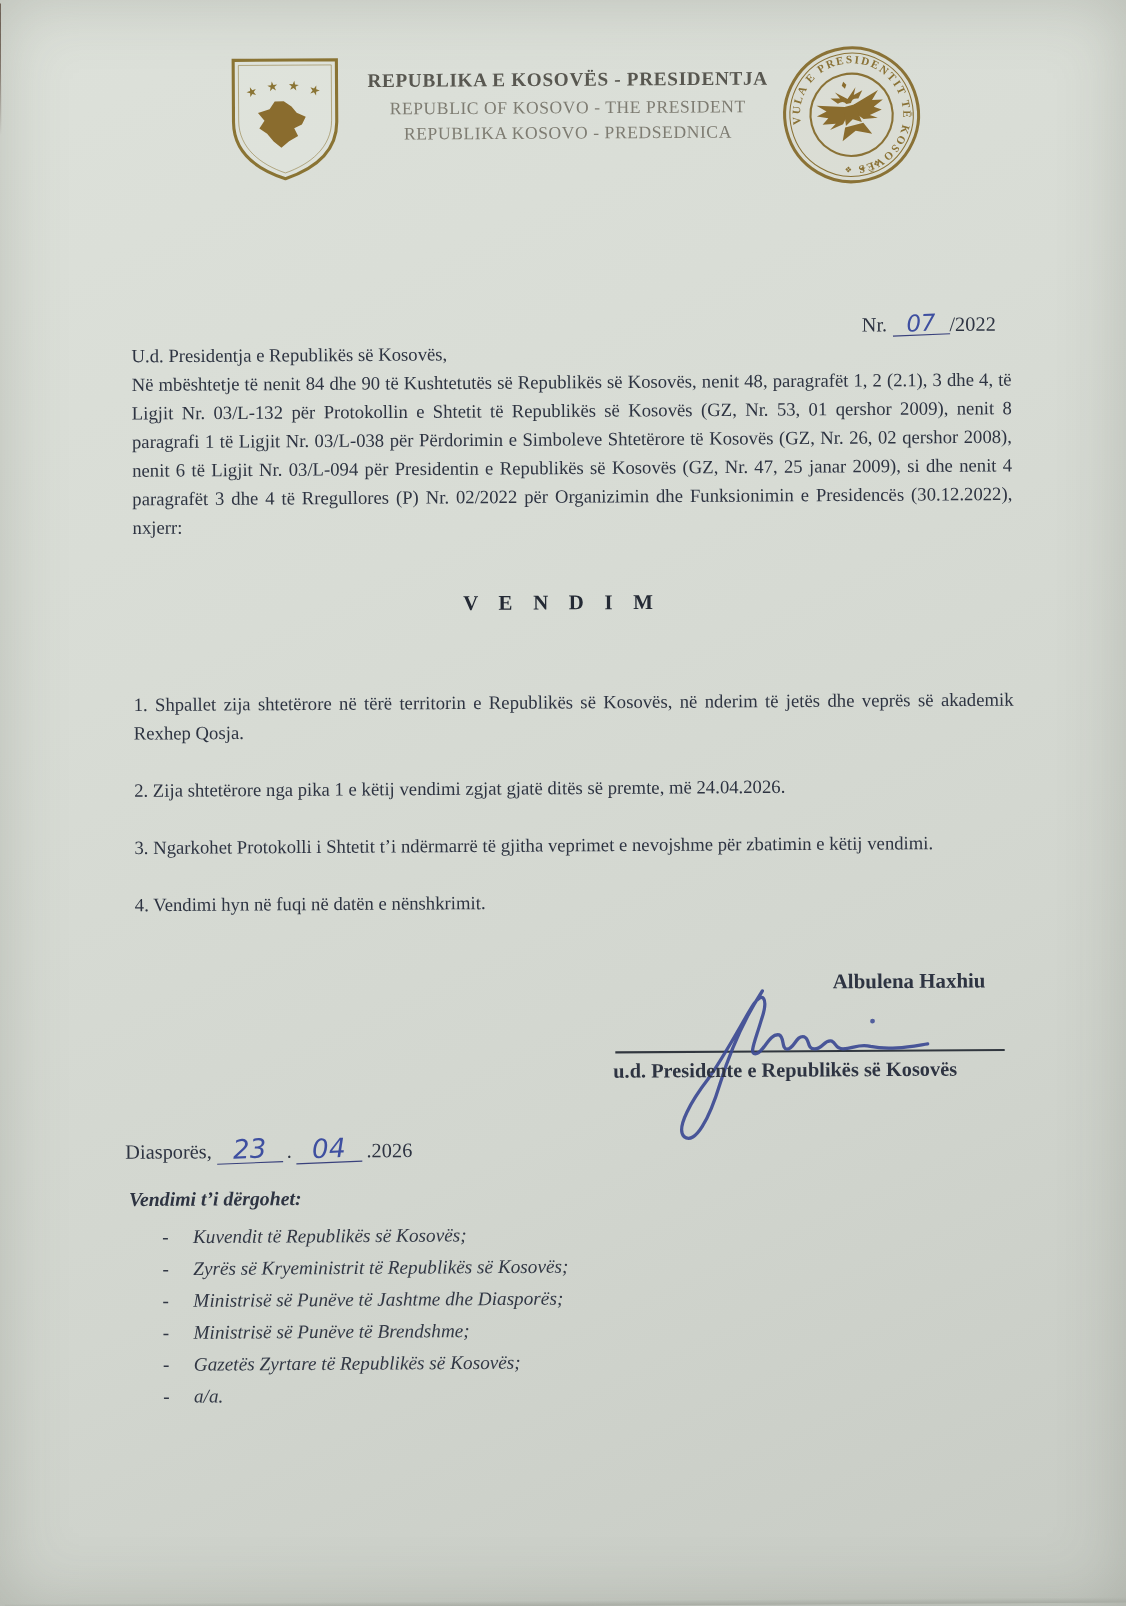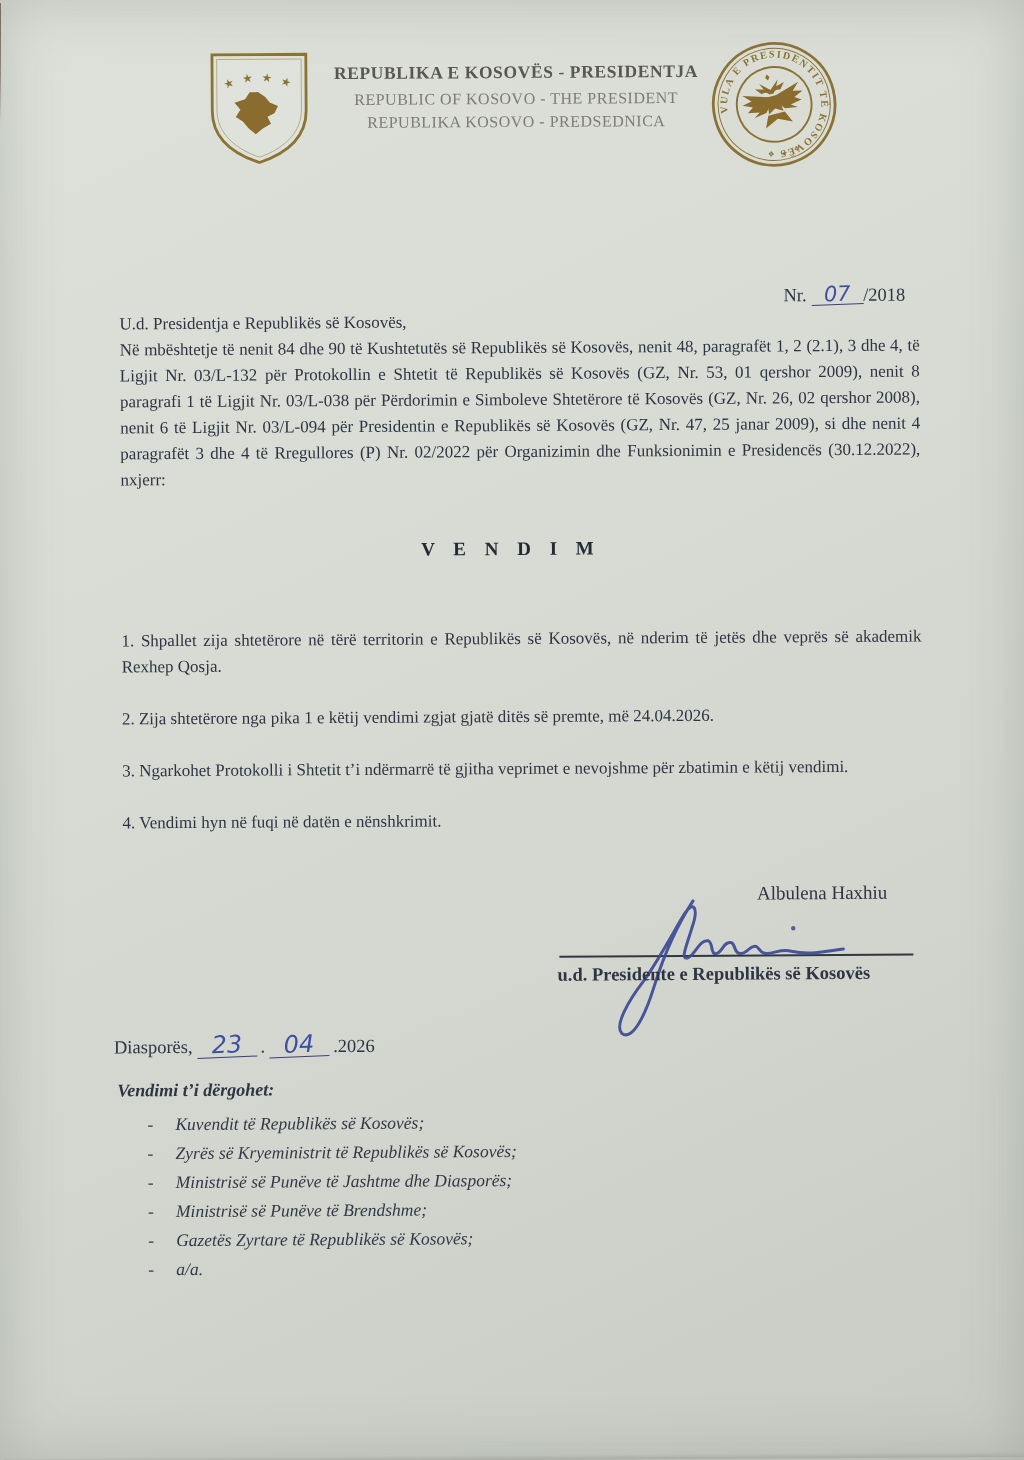--- a/index.html
+++ b/index.html
@@ -34,21 +34,21 @@
   .intro .salut{margin:0;}
   .intro .legal{margin:0;text-align:justify;}
 
   .vendim{position:absolute;left:0;top:538px;width:1024px;text-align:center;
     font-size:19px;font-weight:bold;letter-spacing:7px;color:#242a35;}
 
   .items{position:absolute;left:122px;top:626px;width:800px;font-size:17px;line-height:26px;}
   .item{margin:0 0 26px 0;text-align:justify;}
 
   
-  .sig-name{position:absolute;left:756px;top:884px;font-size:19px;font-weight:normal;}
+  .sig-name{position:absolute;left:756px;top:884px;font-size:19px;font-weight:bold;}
   .sig-svg{position:absolute;left:580px;top:896px;width:300px;height:158px;}
   .sig-line{position:absolute;left:558px;top:956px;width:354px;height:1.6px;background:#31373f;}
   .sig-role{position:absolute;left:556px;top:965px;width:380px;font-size:18.5px;font-weight:bold;white-space:nowrap;}
 
   
   .dateline{position:absolute;left:112px;top:1031px;font-size:18.5px;white-space:nowrap;}
   .dateline .hand{display:inline-block;min-width:60px;text-align:center;font-size:24px;
     border-bottom:1.6px solid #39417c;line-height:24px;transform:rotate(-2deg);margin:0 4px;}
 
   
@@ -98,21 +98,21 @@
       <g fill="#8a6c2e">
         <path d="M60,31 l2,3 -2,3 -2,-3 Z"></path>
         <path d="M60,46 L51,38 L54,44 L46,42 L51,48 Q56,46 58,50 L62,50 Q64,46 69,48 L74,42 L66,44 L69,38 Z"></path>
         <path d="M56,52 L33,45 L40,52 L31,54 L40,58 L34,62 L45,64 L39,68 L51,66 L56,60 Z"></path>
         <path d="M64,52 L87,45 L80,52 L89,54 L80,58 L86,62 L75,64 L81,68 L69,66 L64,60 Z"></path>
         <path d="M55,52 H65 L67,68 L60,64 L53,68 Z"></path>
         <path d="M52,69 L68,69 L73,80 L60,74 L47,80 Z"></path>
       </g>
     </svg>
 
-    <div class="ref"><span>Nr.</span>&nbsp;<span class="hand">07</span><span>/2018</span></div>
+    <div class="ref"><span>Nr.</span>&nbsp;<span class="hand">07</span><span>/2022</span></div>
 
     <div class="intro">
       <p class="salut">U.d. Presidentja e Republikës së Kosovës,</p>
       <p class="legal">Në mbështetje të nenit 84 dhe 90 të Kushtetutës së Republikës së Kosovës, nenit 48, paragrafët 1, 2 (2.1), 3 dhe 4, të Ligjit Nr. 03/L-132 për Protokollin e Shtetit të Republikës së Kosovës (GZ, Nr. 53, 01 qershor 2009), nenit 8 paragrafi 1 të Ligjit Nr. 03/L-038 për Përdorimin e Simboleve Shtetërore të Kosovës (GZ, Nr. 26, 02 qershor 2008), nenit 6 të Ligjit Nr. 03/L-094 për Presidentin e Republikës së Kosovës (GZ, Nr. 47, 25 janar 2009), si dhe nenit 4 paragrafët 3 dhe 4 të Rregullores (P) Nr. 02/2022 për Organizimin dhe Funksionimin e Presidencës (30.12.2022), nxjerr:</p>
     </div>
 
     <div class="vendim">V E N D I M</div>
 
     <div class="items">
       <p class="item">1. Shpallet zija shtetërore në tërë territorin e Republikës së Kosovës, në nderim të jetës dhe veprës së akademik Rexhep Qosja.</p>

